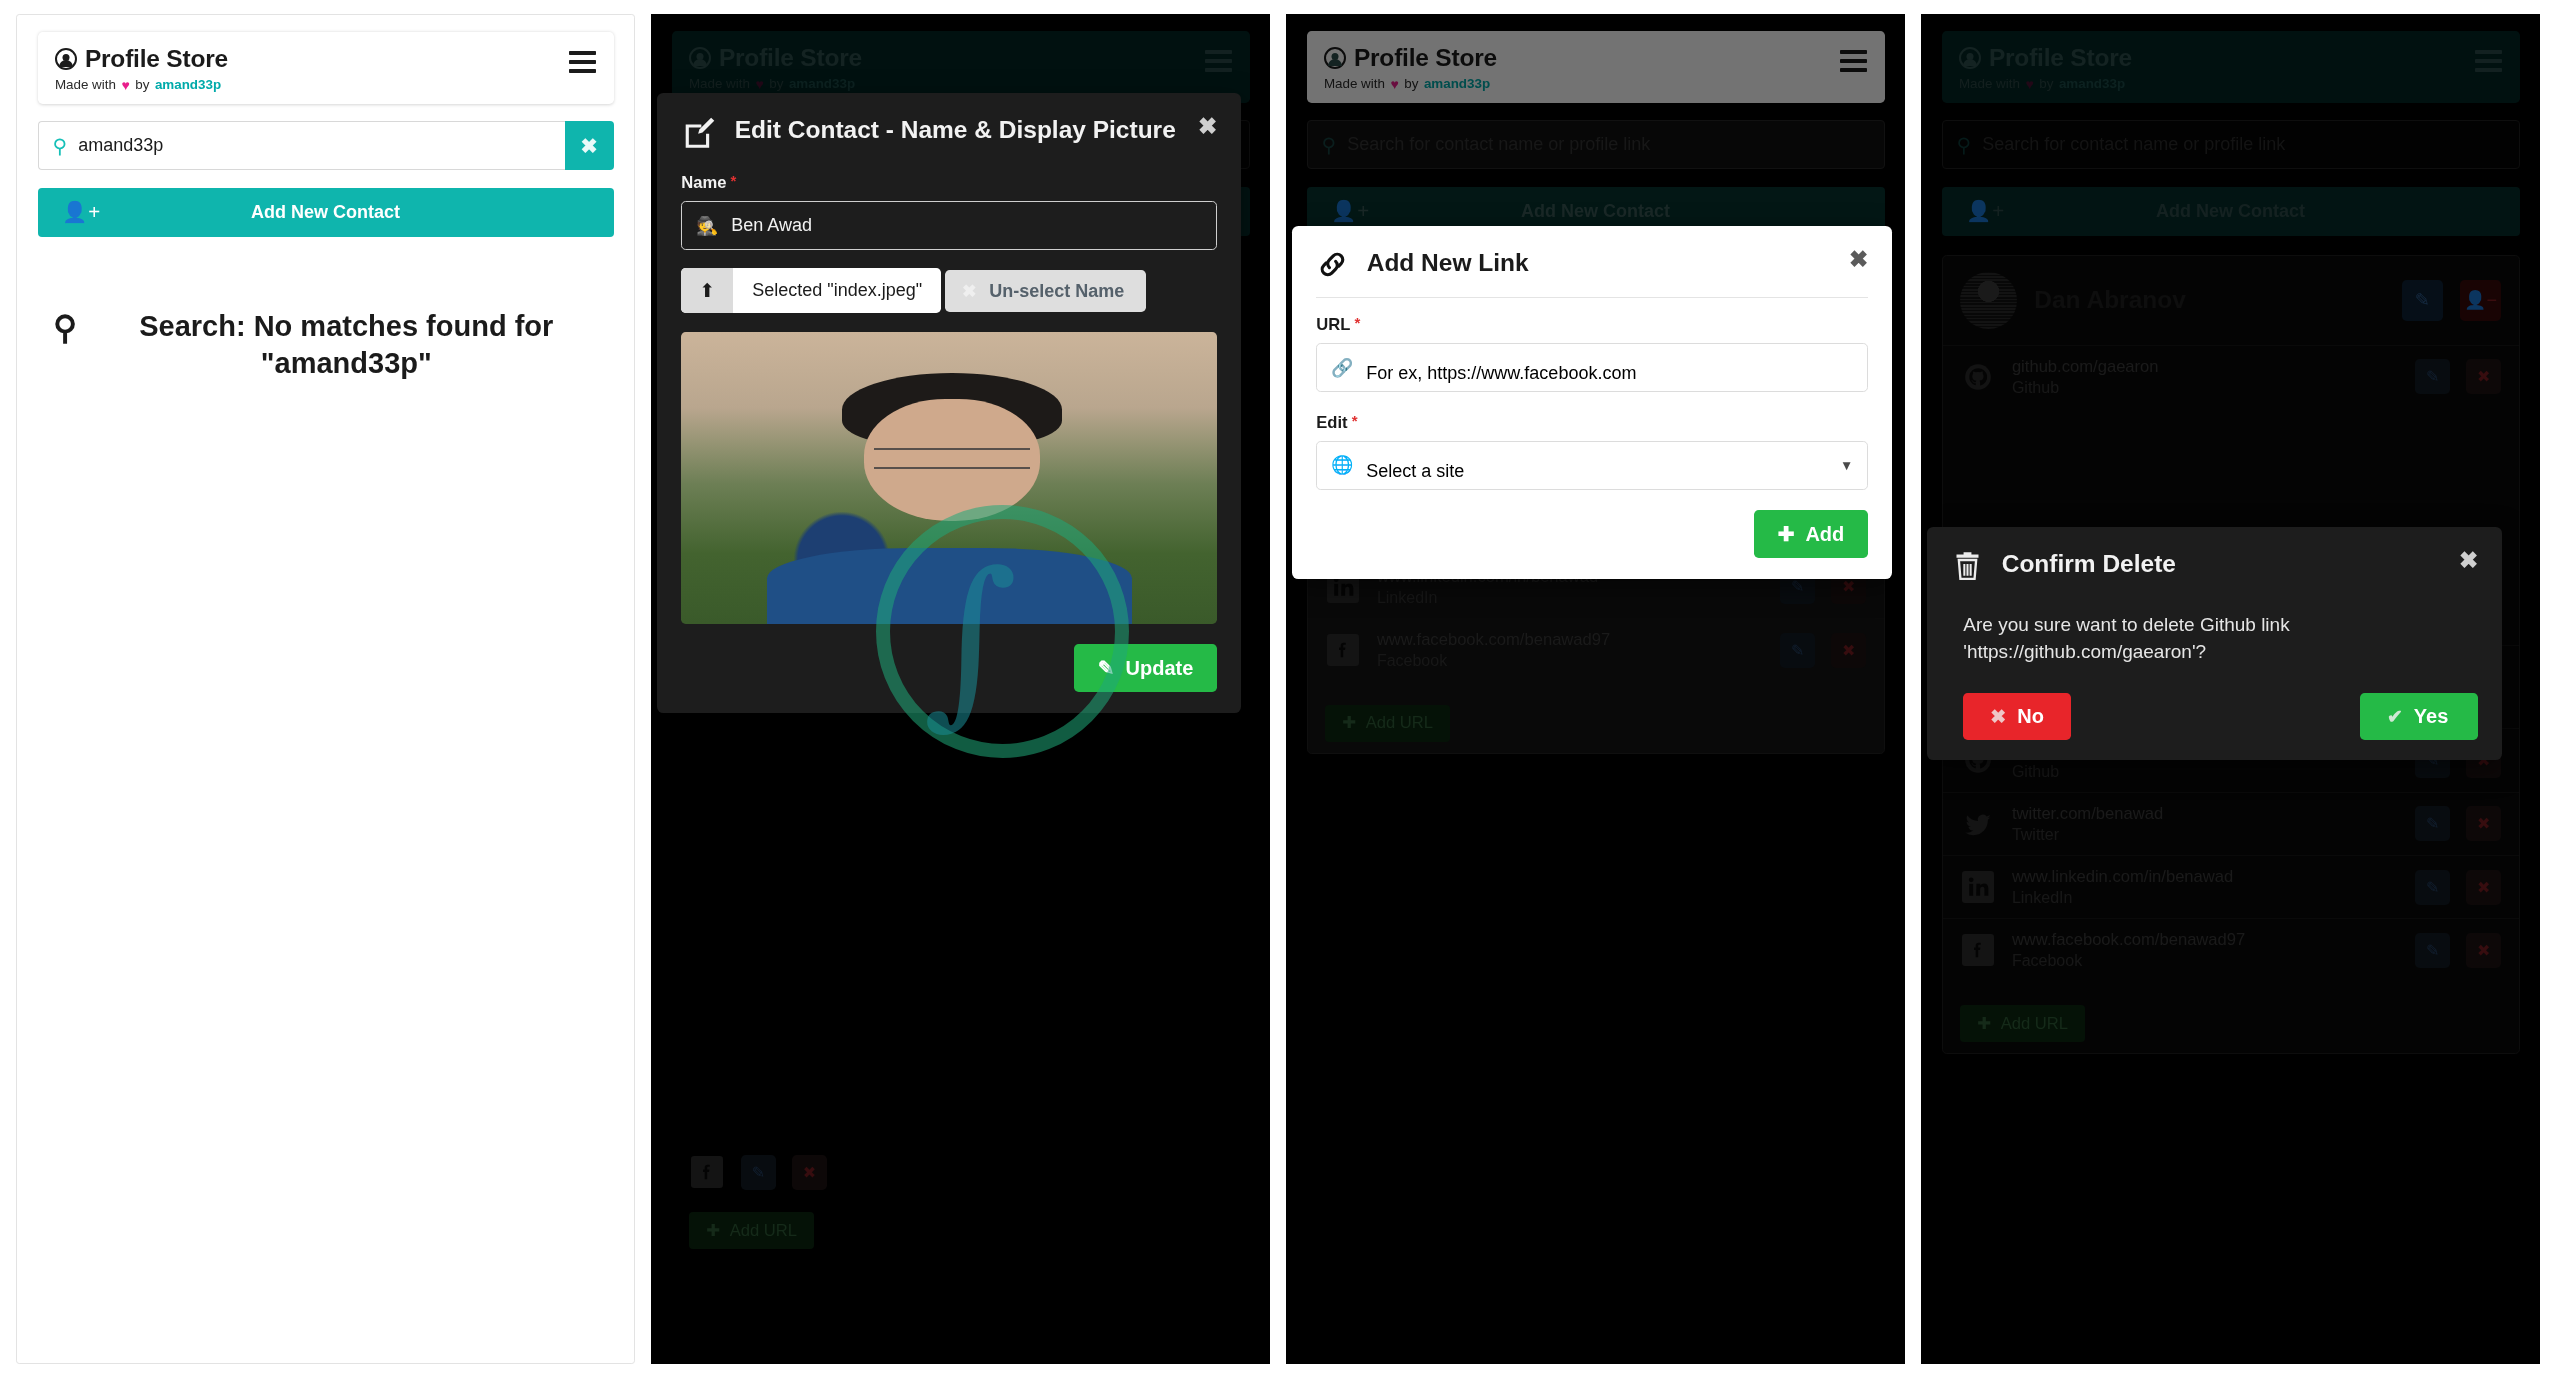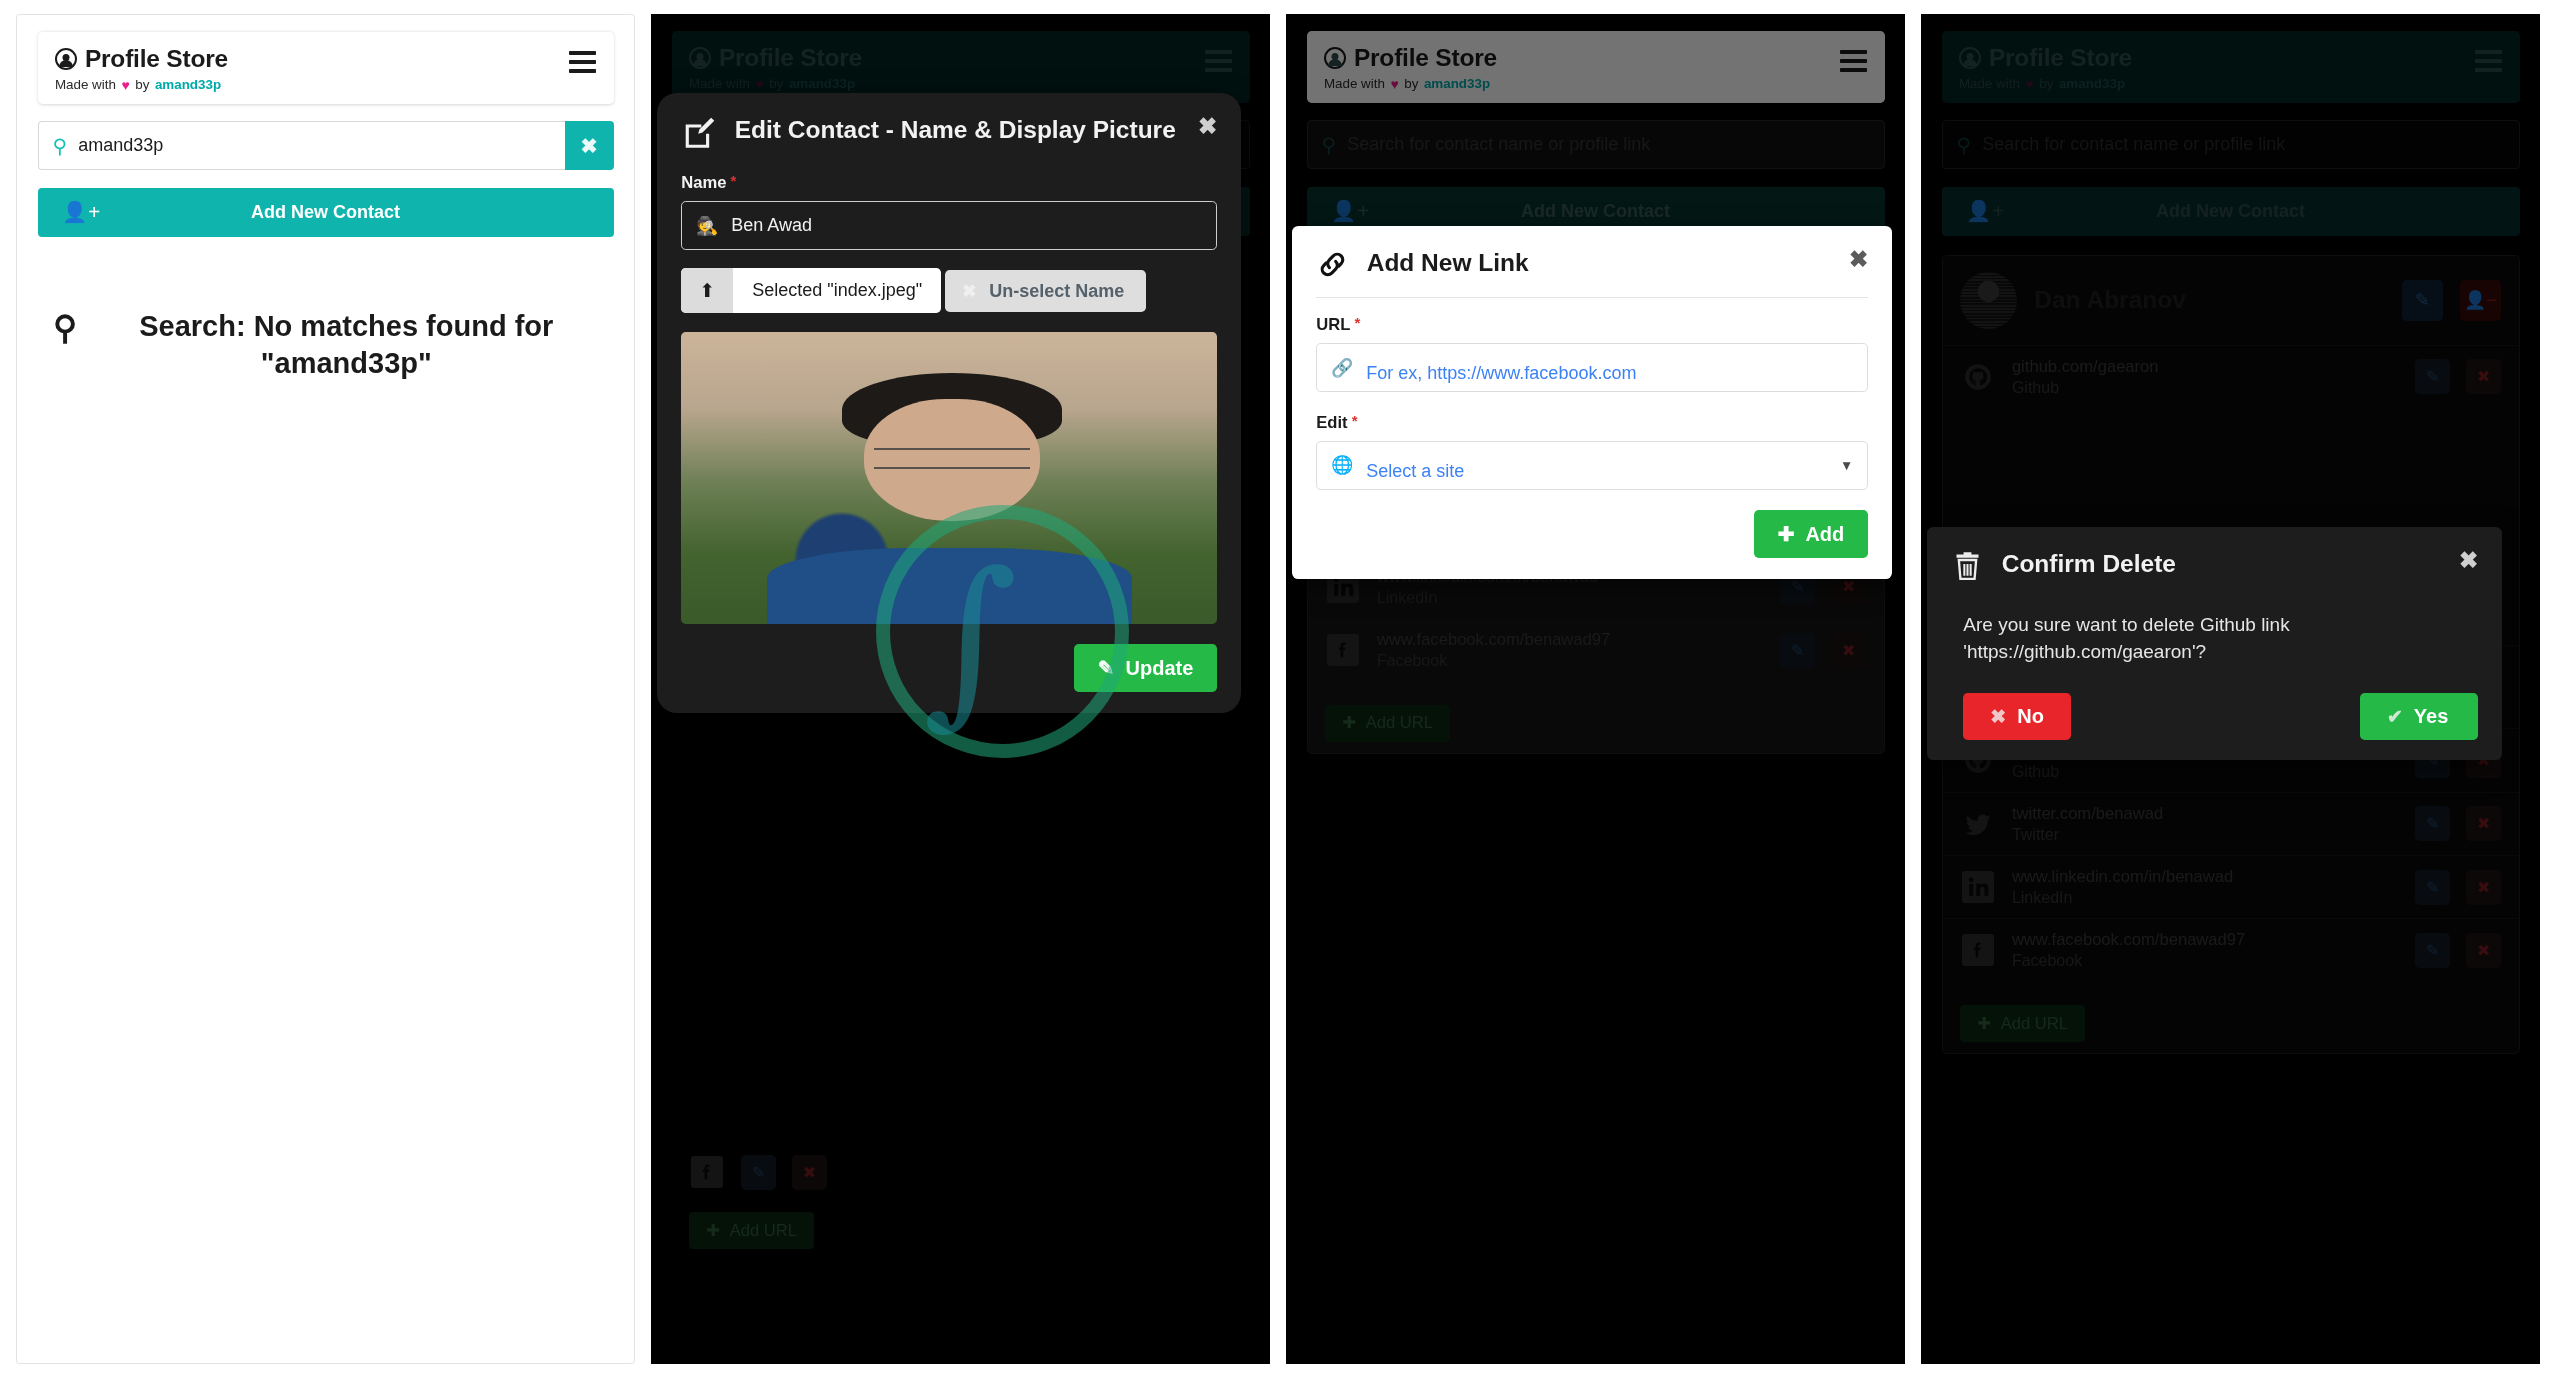--- a/index.html
+++ b/index.html
@@ -135,21 +135,21 @@
   .modal-body { padding:17.4px 24px 20.5px 24px; }
 
   .field-label { font-size:16.6px; font-weight:700; margin-bottom:8px; display:flex; gap:4px; align-items:flex-start; }
   .req { color:#e03232; font-size:15px; line-height:1; }
   .field-box {
     display:flex; align-items:center; gap:12.6px; height:49px; padding:0 14px;
     border:0.8px solid #cfcfcf; border-radius:4.7px; font-size:18px;
   }
   .modal.dark .field-box { border-color:#cfcfcf; background:#1d1d1d; color:#f2f2f2; }
   .modal.lightm .field-box { border-color:#dcdcdc; background:#fff; color:#1b1b1b; }
-  .field-box .ph { color:#3b82f6;margin-top:12px; }
+  .field-box .ph { color:#000000;margin-top:12px; }
   .field-ico { color:#8d8d8d; font-size:18px; }
   .caret { margin-left:auto; font-size:13.4px; color:#4a4a4a; }
 
   .file-btn {
     display:inline-flex; align-items:stretch; border-radius:4.7px; overflow:hidden;
     background:#fff; margin-top:17.4px; max-width:100%;
   }
   .file-btn .fic { background:#dcdcdc; color:#1b1b1b; width:52px; display:flex; align-items:center; justify-content:center; font-size:19px; }
   .file-btn .flb { padding:12px 19px; font-size:18px; color:#1b1b1b; white-space:nowrap; }
   .unselect-btn {
@@ -304,21 +304,21 @@
           <span class="row-btn del">✖</span>
         </div>
         <div class="add-url-btn">
           <span>✚</span>
           <span>Add URL</span>
         </div>
       </div>
 
       <div class="scrim"></div>
 
-      <div class="modal dark" style="left:6.3px; top:79px; width:584px;border-radius:20px;">
+      <div class="modal dark" style="left:6.3px; top:79px; width:584px;">
         <div class="modal-head">
           <span>
             <svg class="svg-ico" width="36" height="36" viewBox="0 0 46 46">
                 <path d="M6 12h20v4H10v22h22V24h4v18H6z" fill="#f2f2f2"></path>
                 <path d="M38.5 3.5l4 4-15 15-5.6 1.6 1.6-5.6z" fill="#f2f2f2"></path>
               </svg>
           </span>
           <span class="modal-title">Edit Contact - Name &amp; Display Picture</span>
           <span class="modal-x">✖</span>
         </div>

